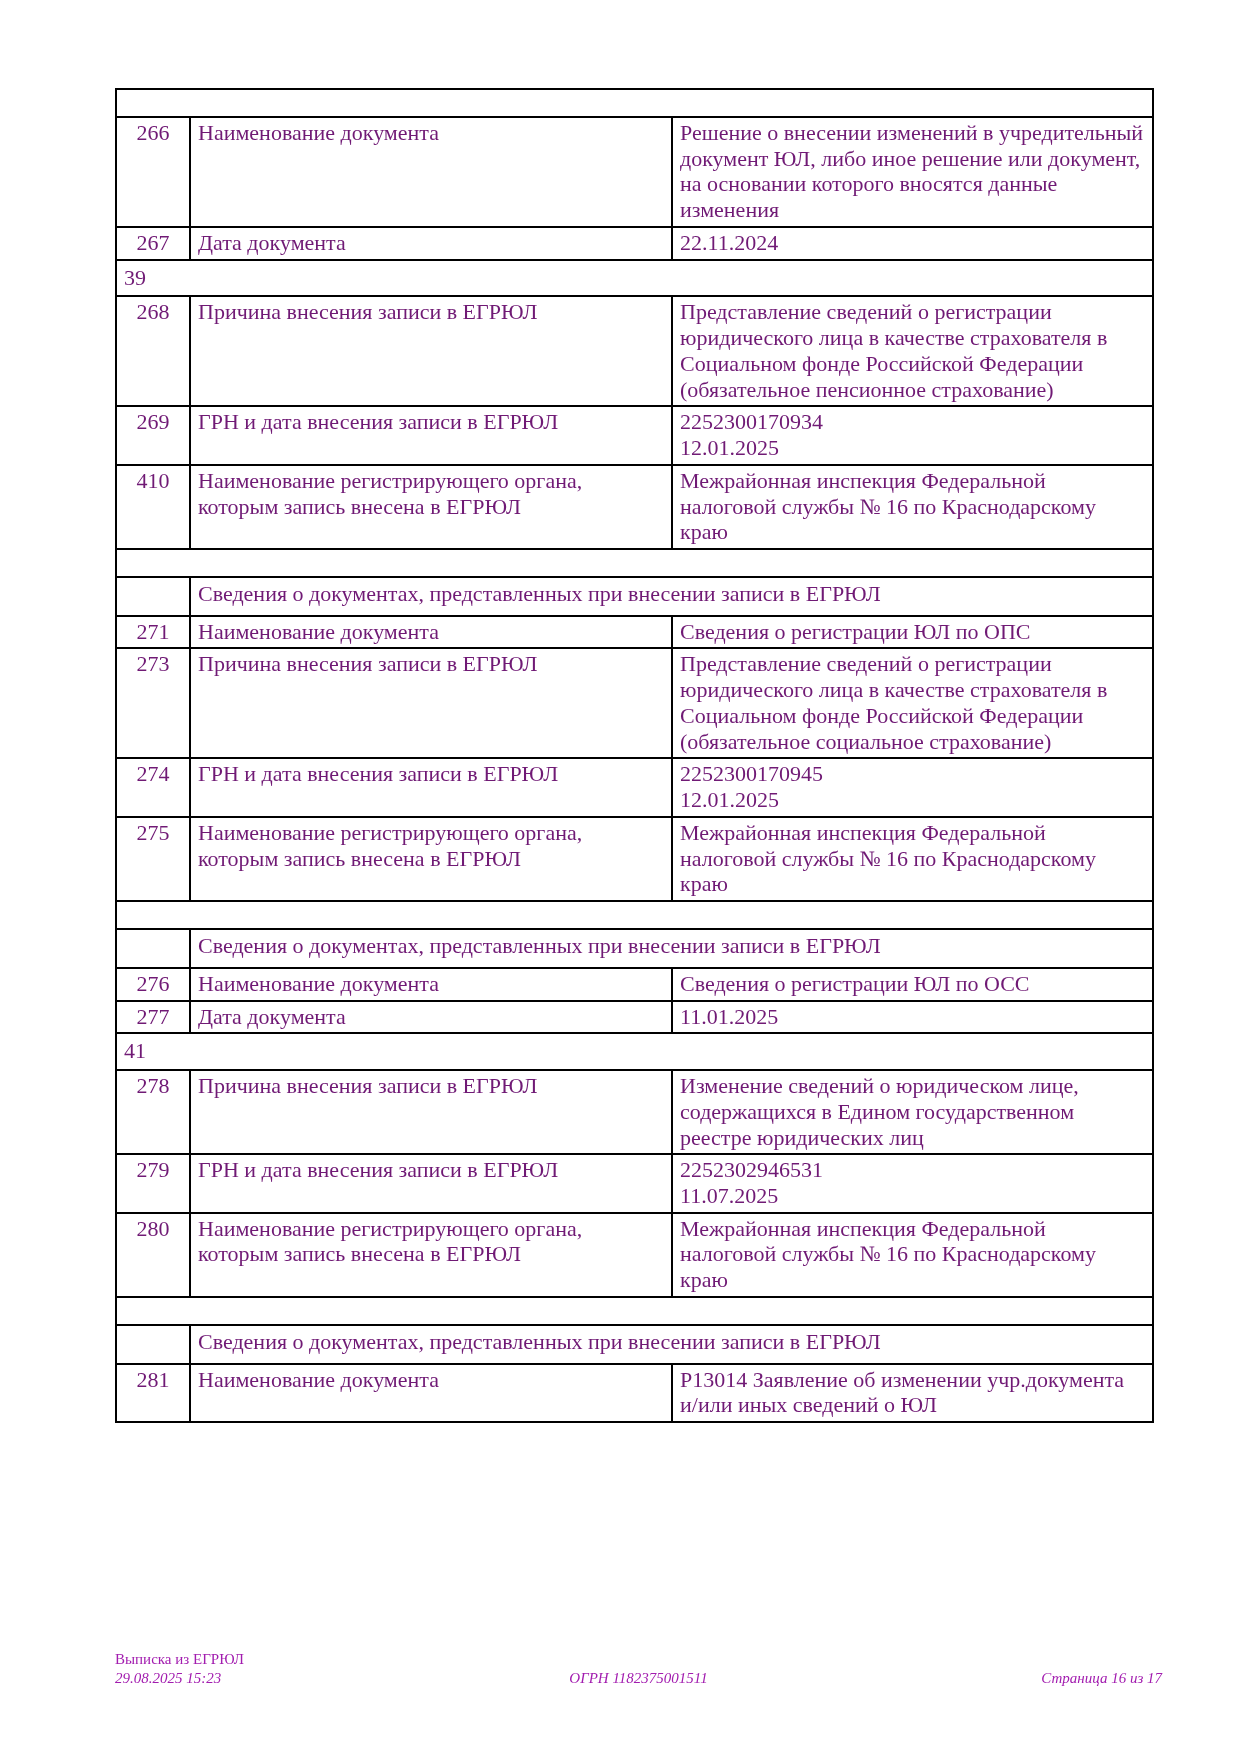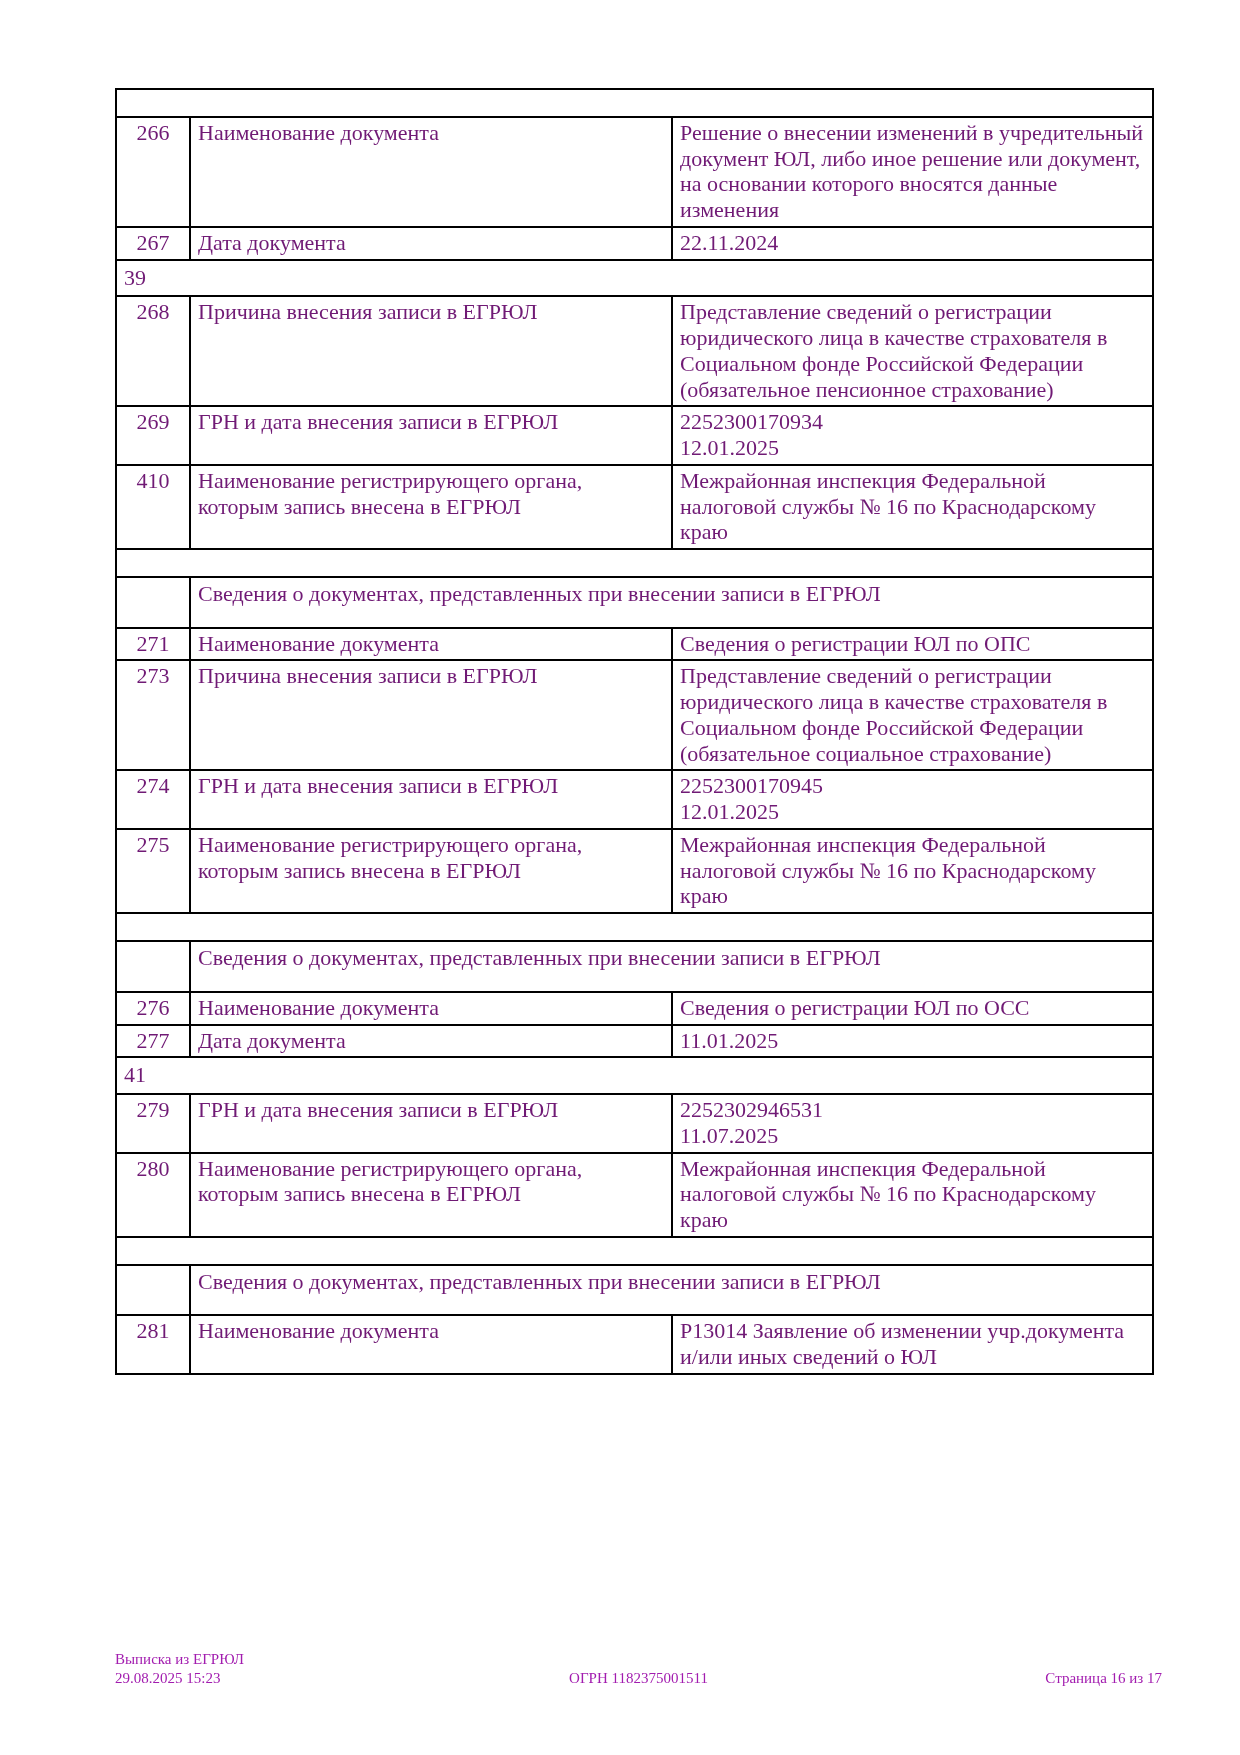--- a/index.html
+++ b/index.html
@@ -46,36 +46,37 @@
     padding: 0;
   }
   .r-section td {
     text-align: left;
     font-weight: normal;
     padding-top: 4px;
     padding-bottom: 5px;
   }
   .r-header td.c-head {
     padding-top: 3px;
-    padding-bottom: 20px;
+    padding-bottom: 8px;
   }
   .footer {
     position: absolute;
     left: 115px;
     width: 1047px;
     top: 1650px;
     font-family: "Liberation Serif", serif;
     font-size: 15px;
     line-height: 1.25;
     color: #a21caf;
   }
   .footer-row {
     display: flex;
     justify-content: space-between;
     align-items: flex-start;
+    font-style: italic;
   }
   .f-left  { text-align: left;  width: 340px; }
   .f-center{ text-align: center; flex: 1; }
   .f-right { text-align: right; width: 340px; }
 </style>
 </head>
 <body>
 
 <table class="doc-table">
   <colgroup>
@@ -166,20 +167,25 @@
     <tr>
       <td class="c-num">277</td>
       <td class="c-label">Дата документа</td>
       <td class="c-value">11.01.2025</td>
     </tr>
 
     <tr class="r-section">
       <td colspan="3">41</td>
     </tr>
 
+    <tr>
+      <td class="c-num">278</td>
+      <td class="c-label">Причина внесения записи в ЕГРЮЛ</td>
+      <td class="c-value">Изменение сведений о юридическом лице, содержащихся в Едином государственном реестре юридических лиц</td>
+    </tr>
     <tr>
       <td class="c-num">279</td>
       <td class="c-label">ГРН и дата внесения записи в ЕГРЮЛ</td>
       <td class="c-value">2252302946531
 11.07.2025</td>
     </tr>
     <tr>
       <td class="c-num">280</td>
       <td class="c-label">Наименование регистрирующего органа, которым запись внесена в ЕГРЮЛ</td>
       <td class="c-value">Межрайонная инспекция Федеральной налоговой службы № 16 по Краснодарскому краю</td>

